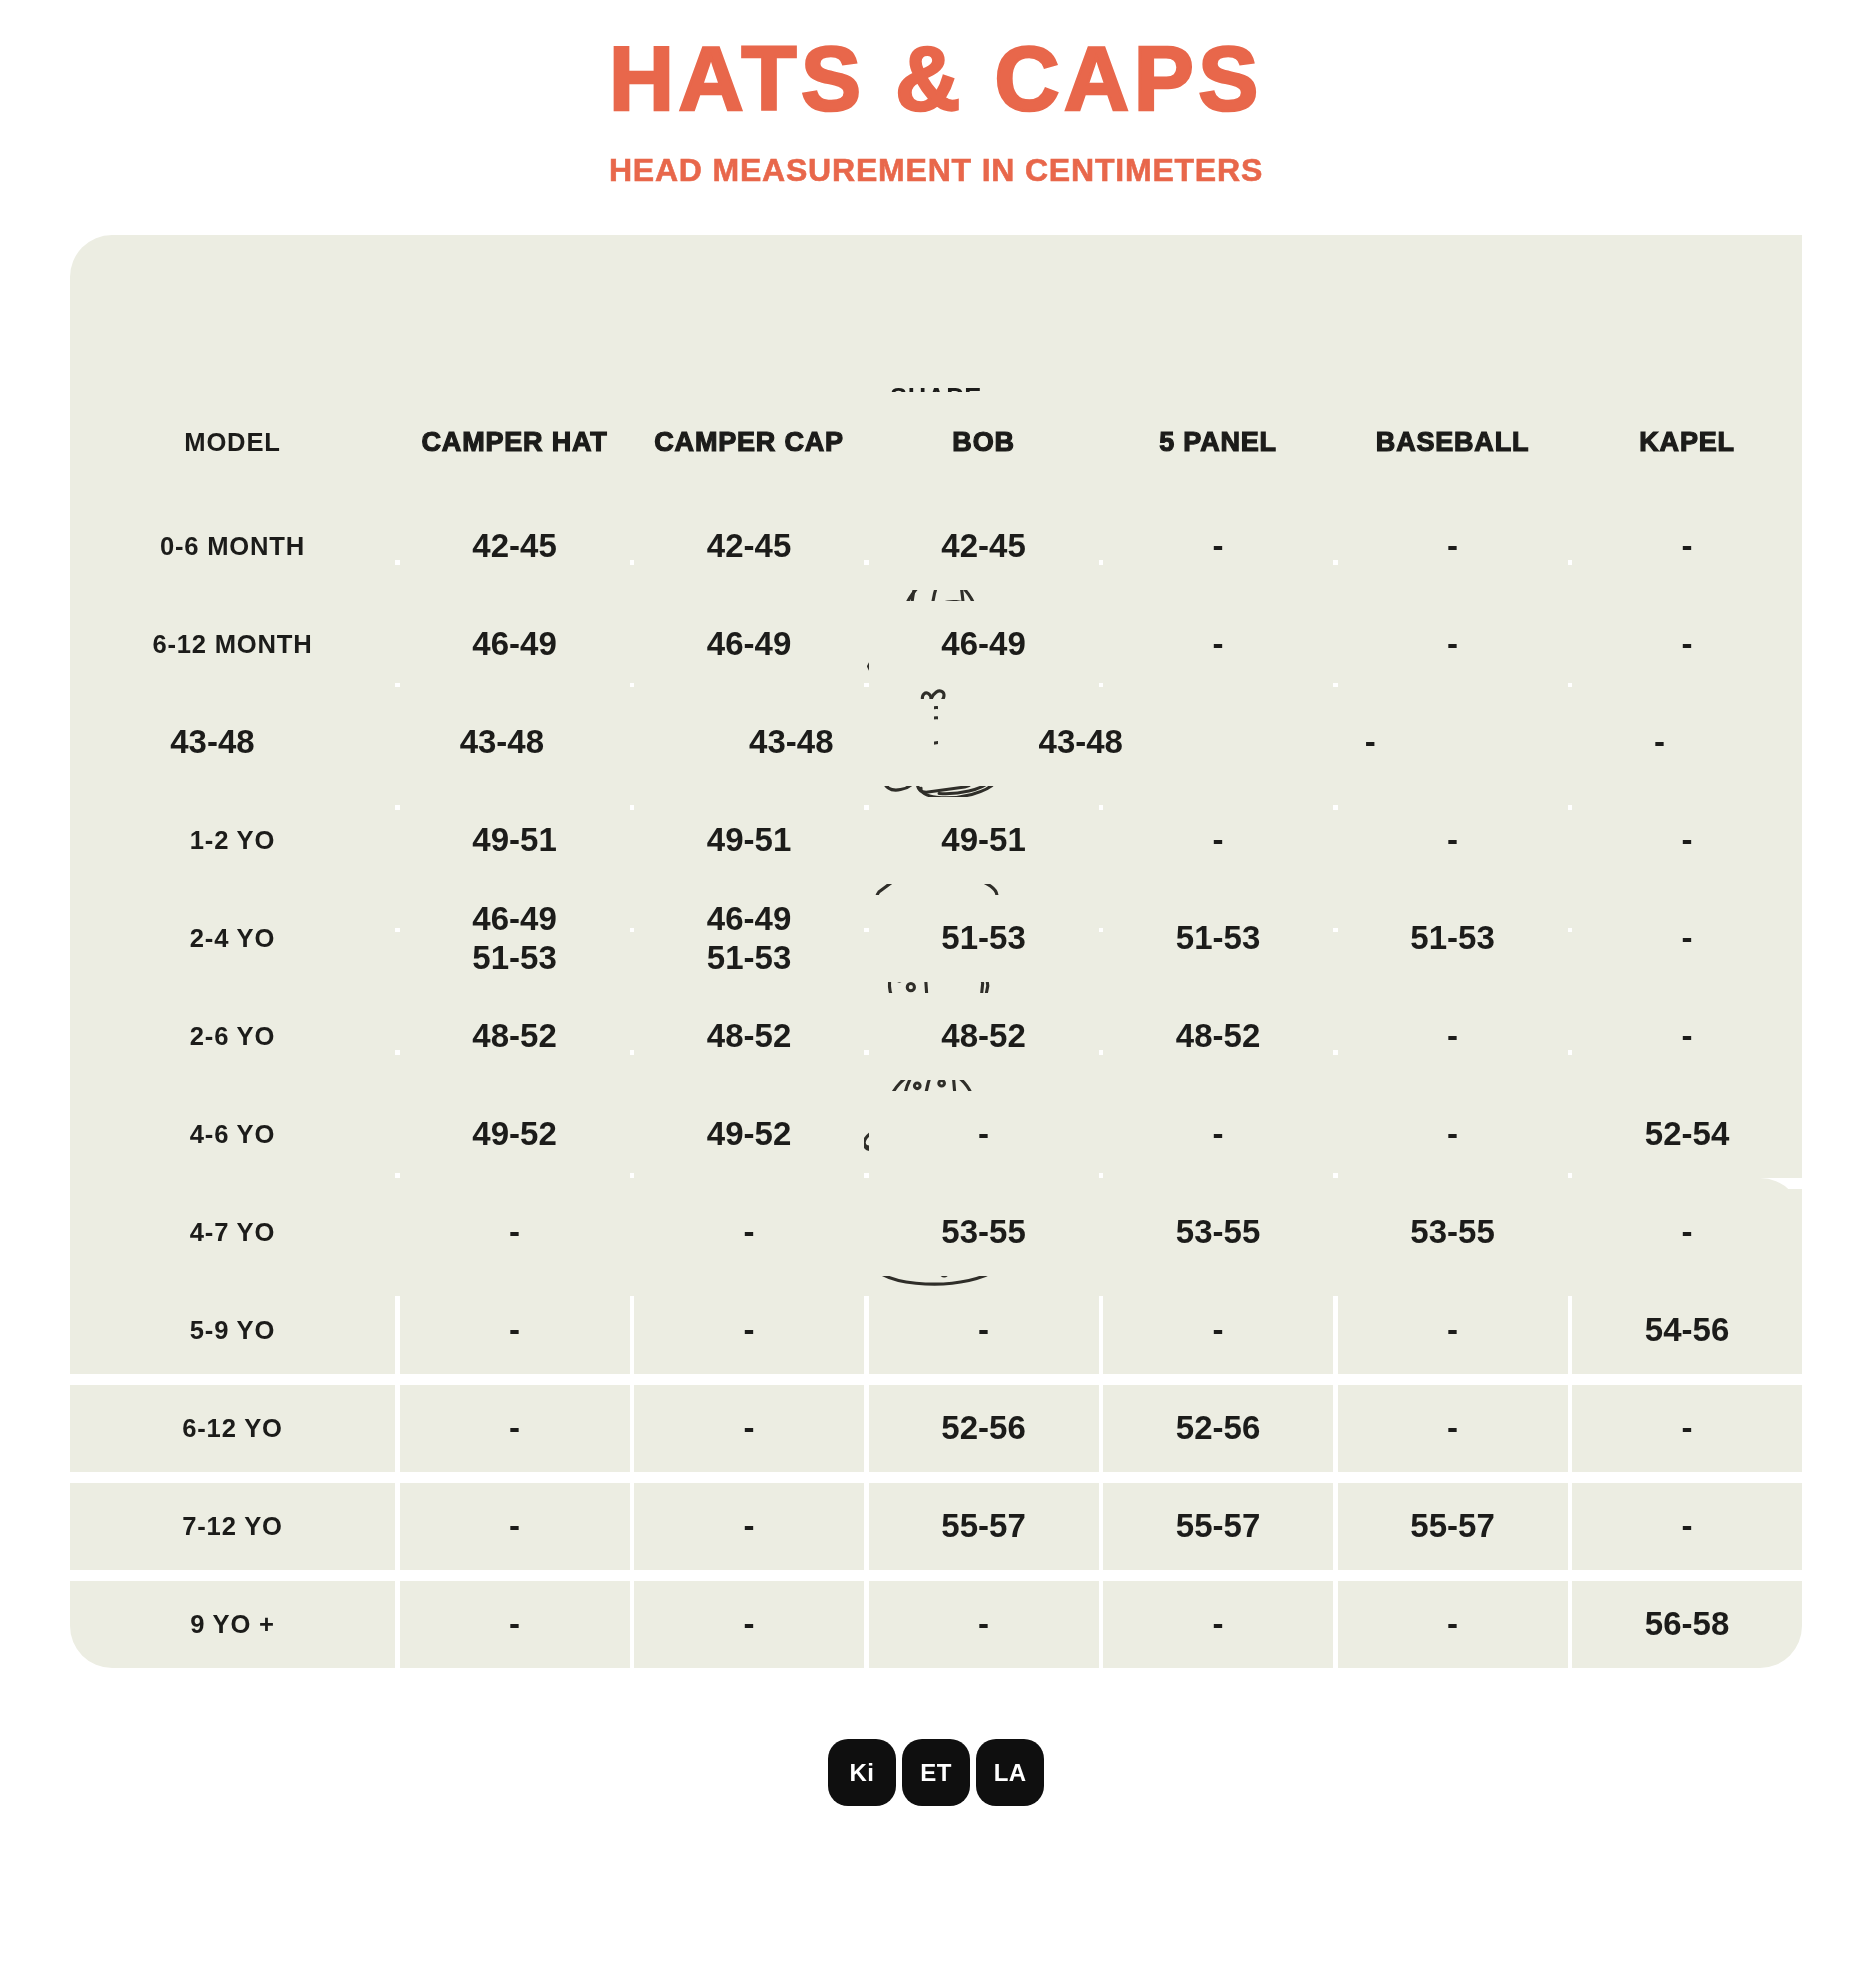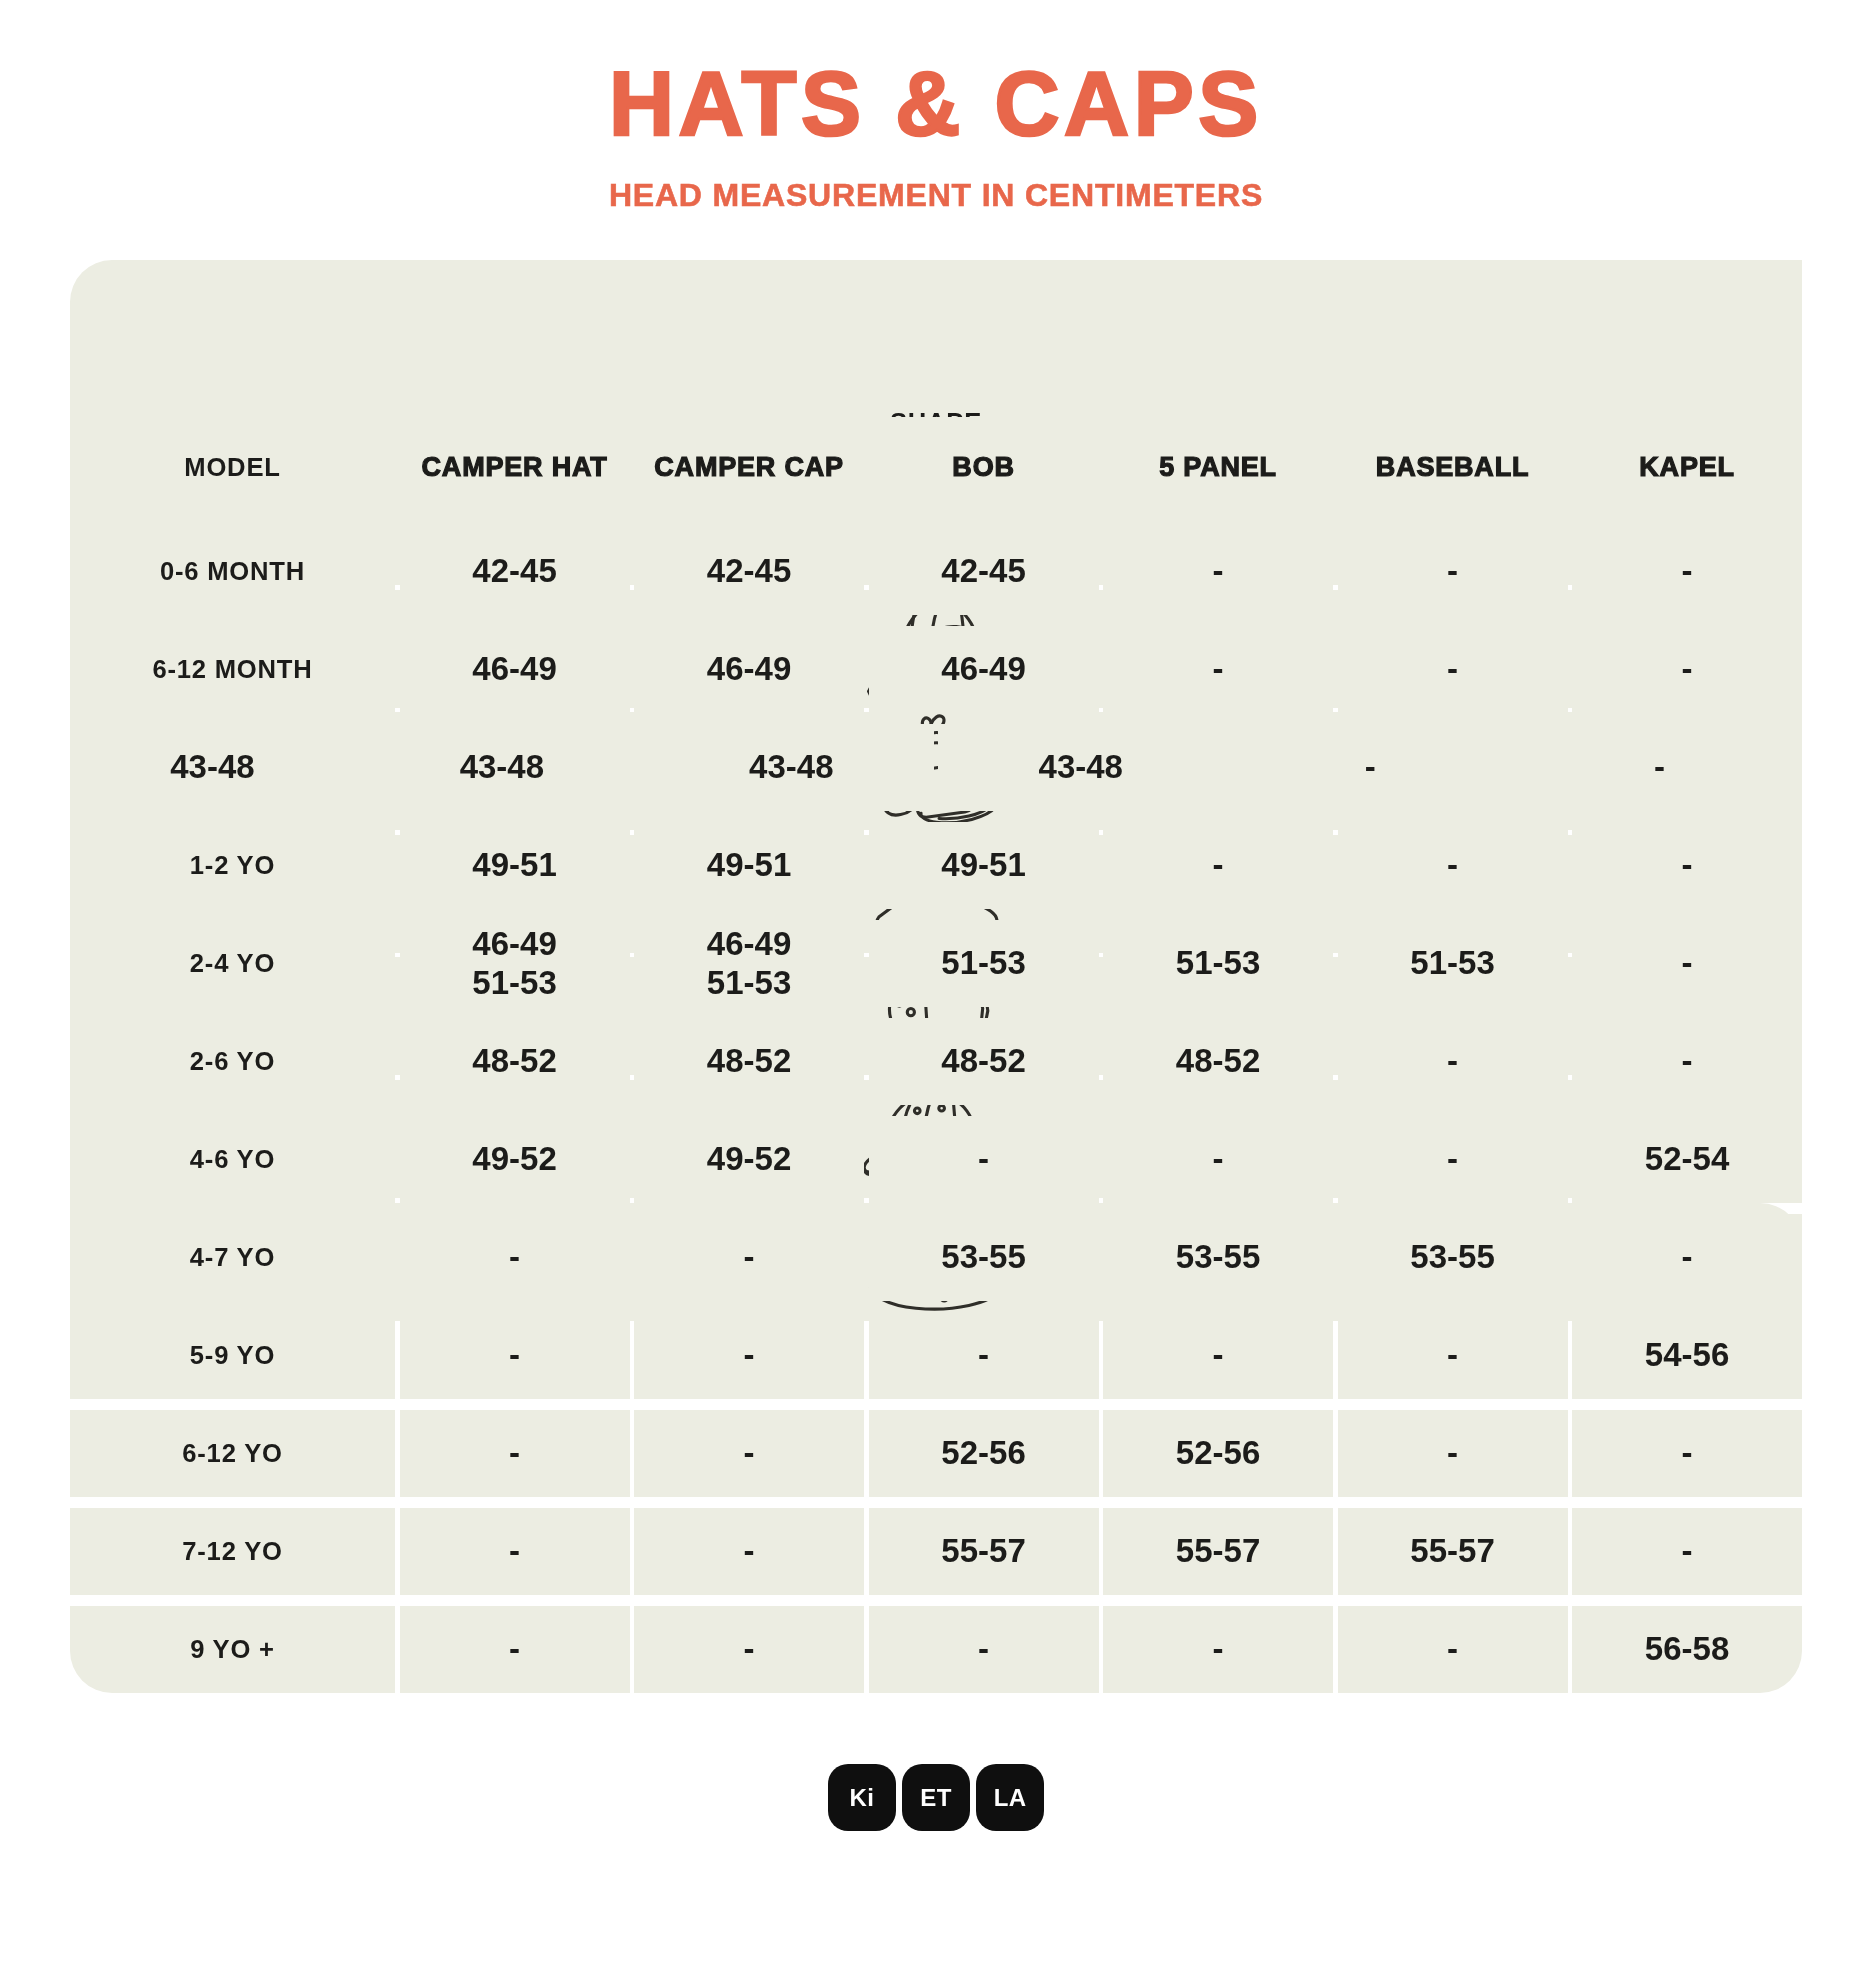--- a/index.html
+++ b/index.html
@@ -2,21 +2,21 @@
 <html style="font-size:12.4px"><head>
 <meta charset="utf-8">
 <style>
   html,body{margin:0;padding:0;}
   body{
     width:1872px;height:1983px;background:#ffffff;
     font-family:"Liberation Sans","DejaVu Sans",sans-serif;
     overflow:hidden;
     --accent:#E8674B;--header-bg:#E35C42;--row-bg:#ECEDE2;--text:#1C1C1A;--logo:#0F0F0F;
   }
-  .page{padding-top:43px;margin-top:16px;}
+  .page{padding-top:34px;}
 
   .title{
     margin:0;text-align:center;
     font-size:90px;line-height:1;font-weight:800;
     color:var(--accent);letter-spacing:4.6px;
     -webkit-text-stroke:2.7px var(--accent);
   }
   .subtitle{
     margin-top:28px;text-align:center;
     font-size:32px;font-weight:700;color:var(--accent);

